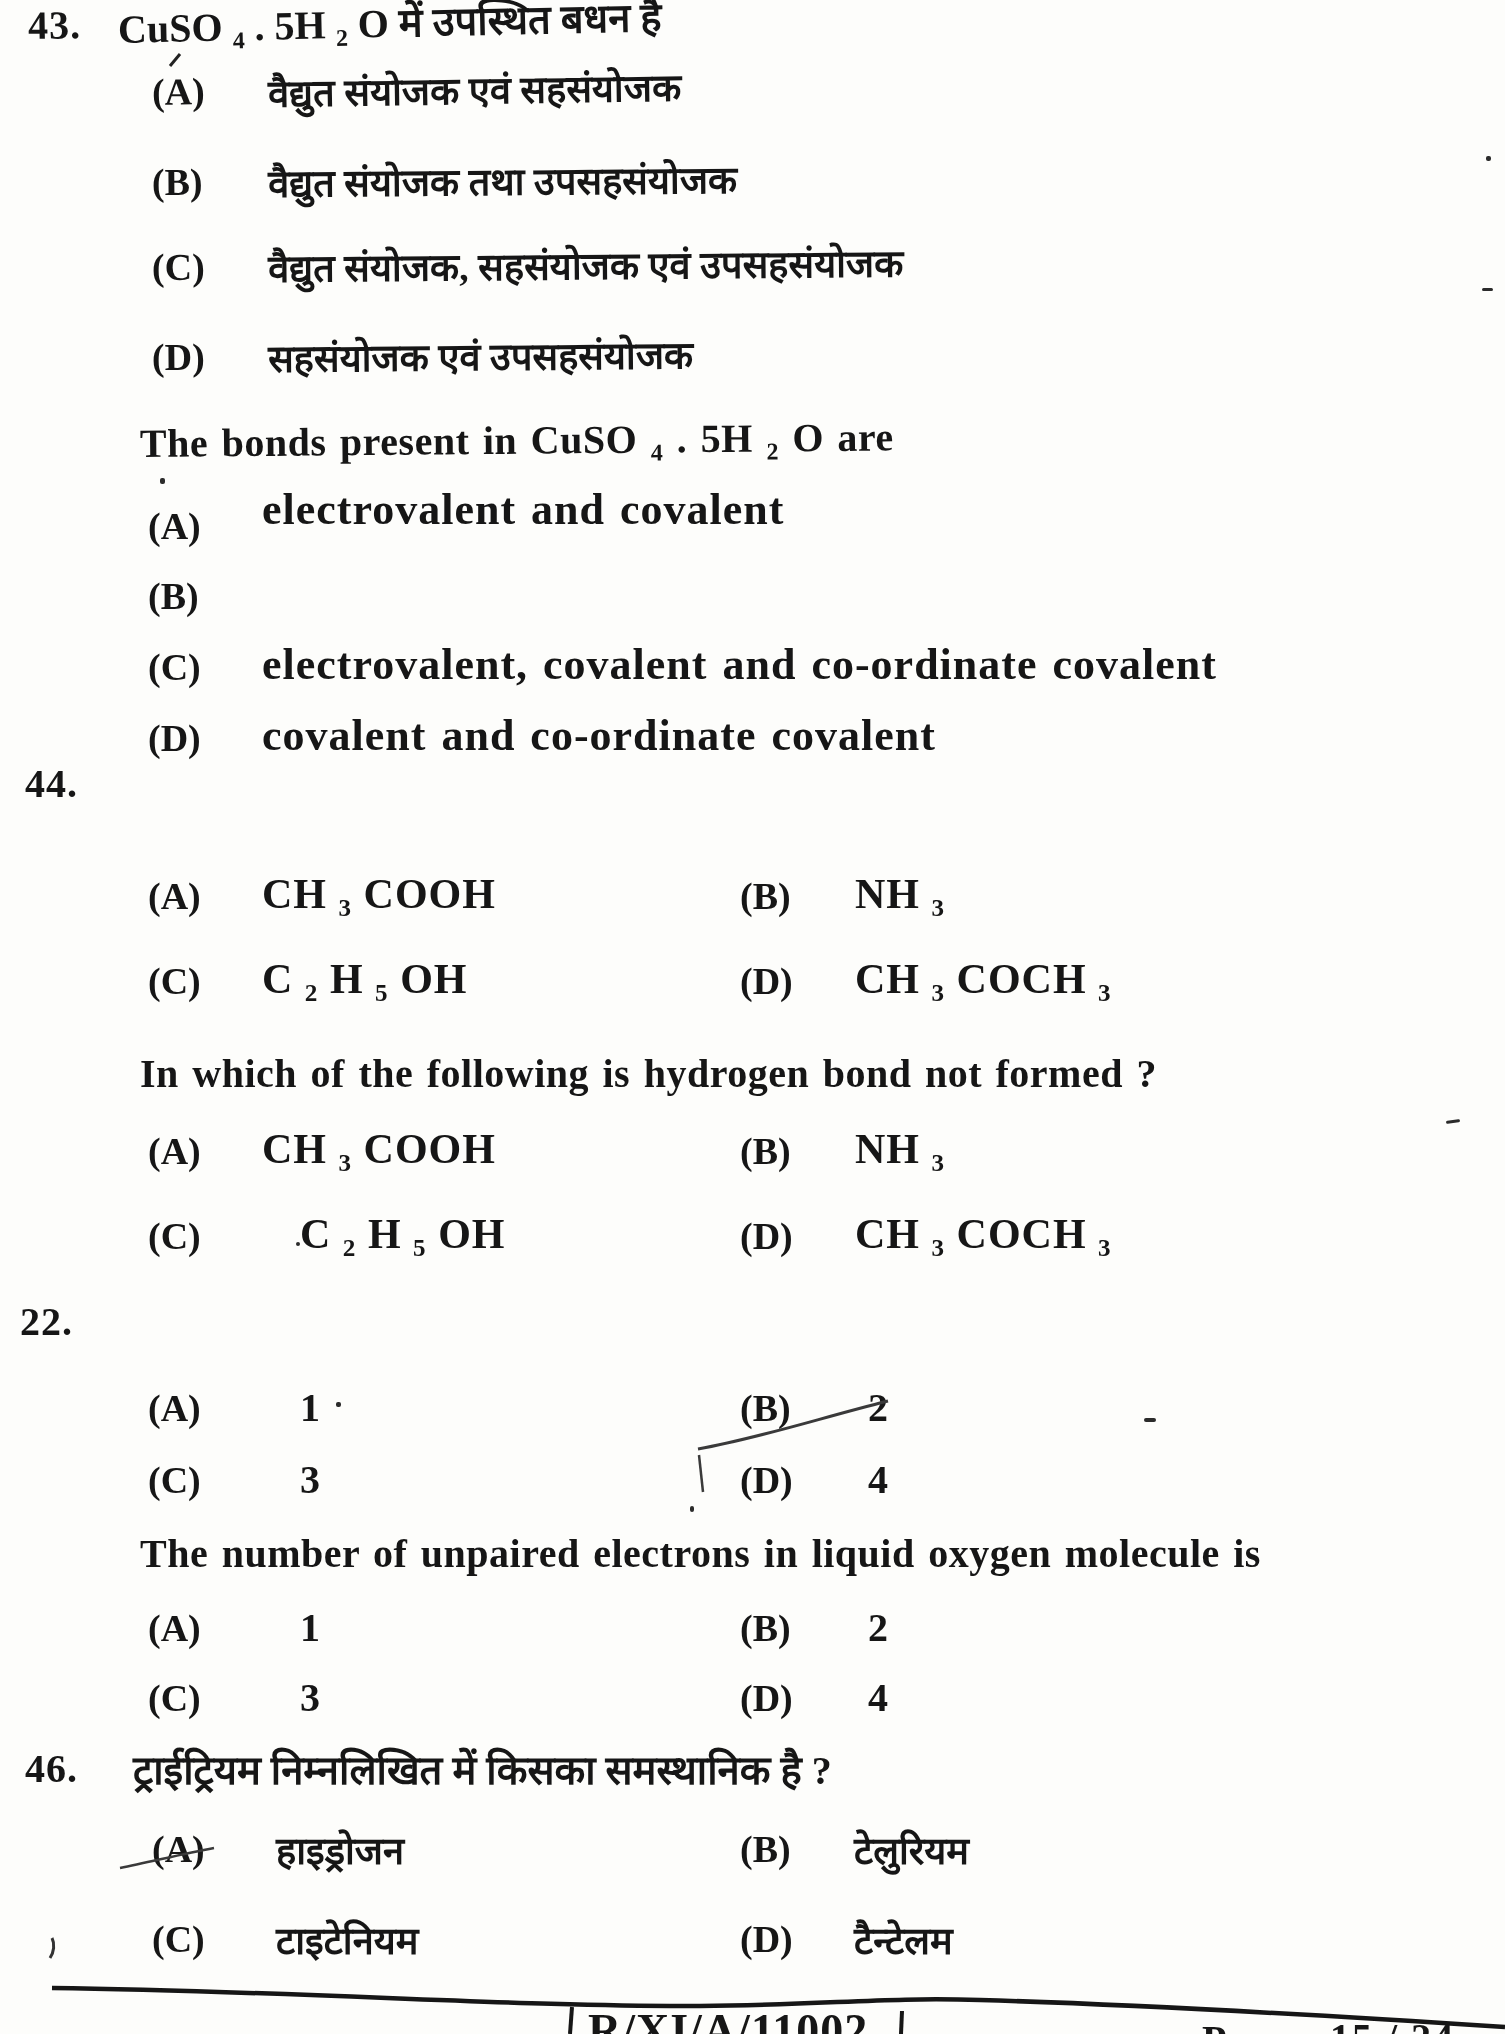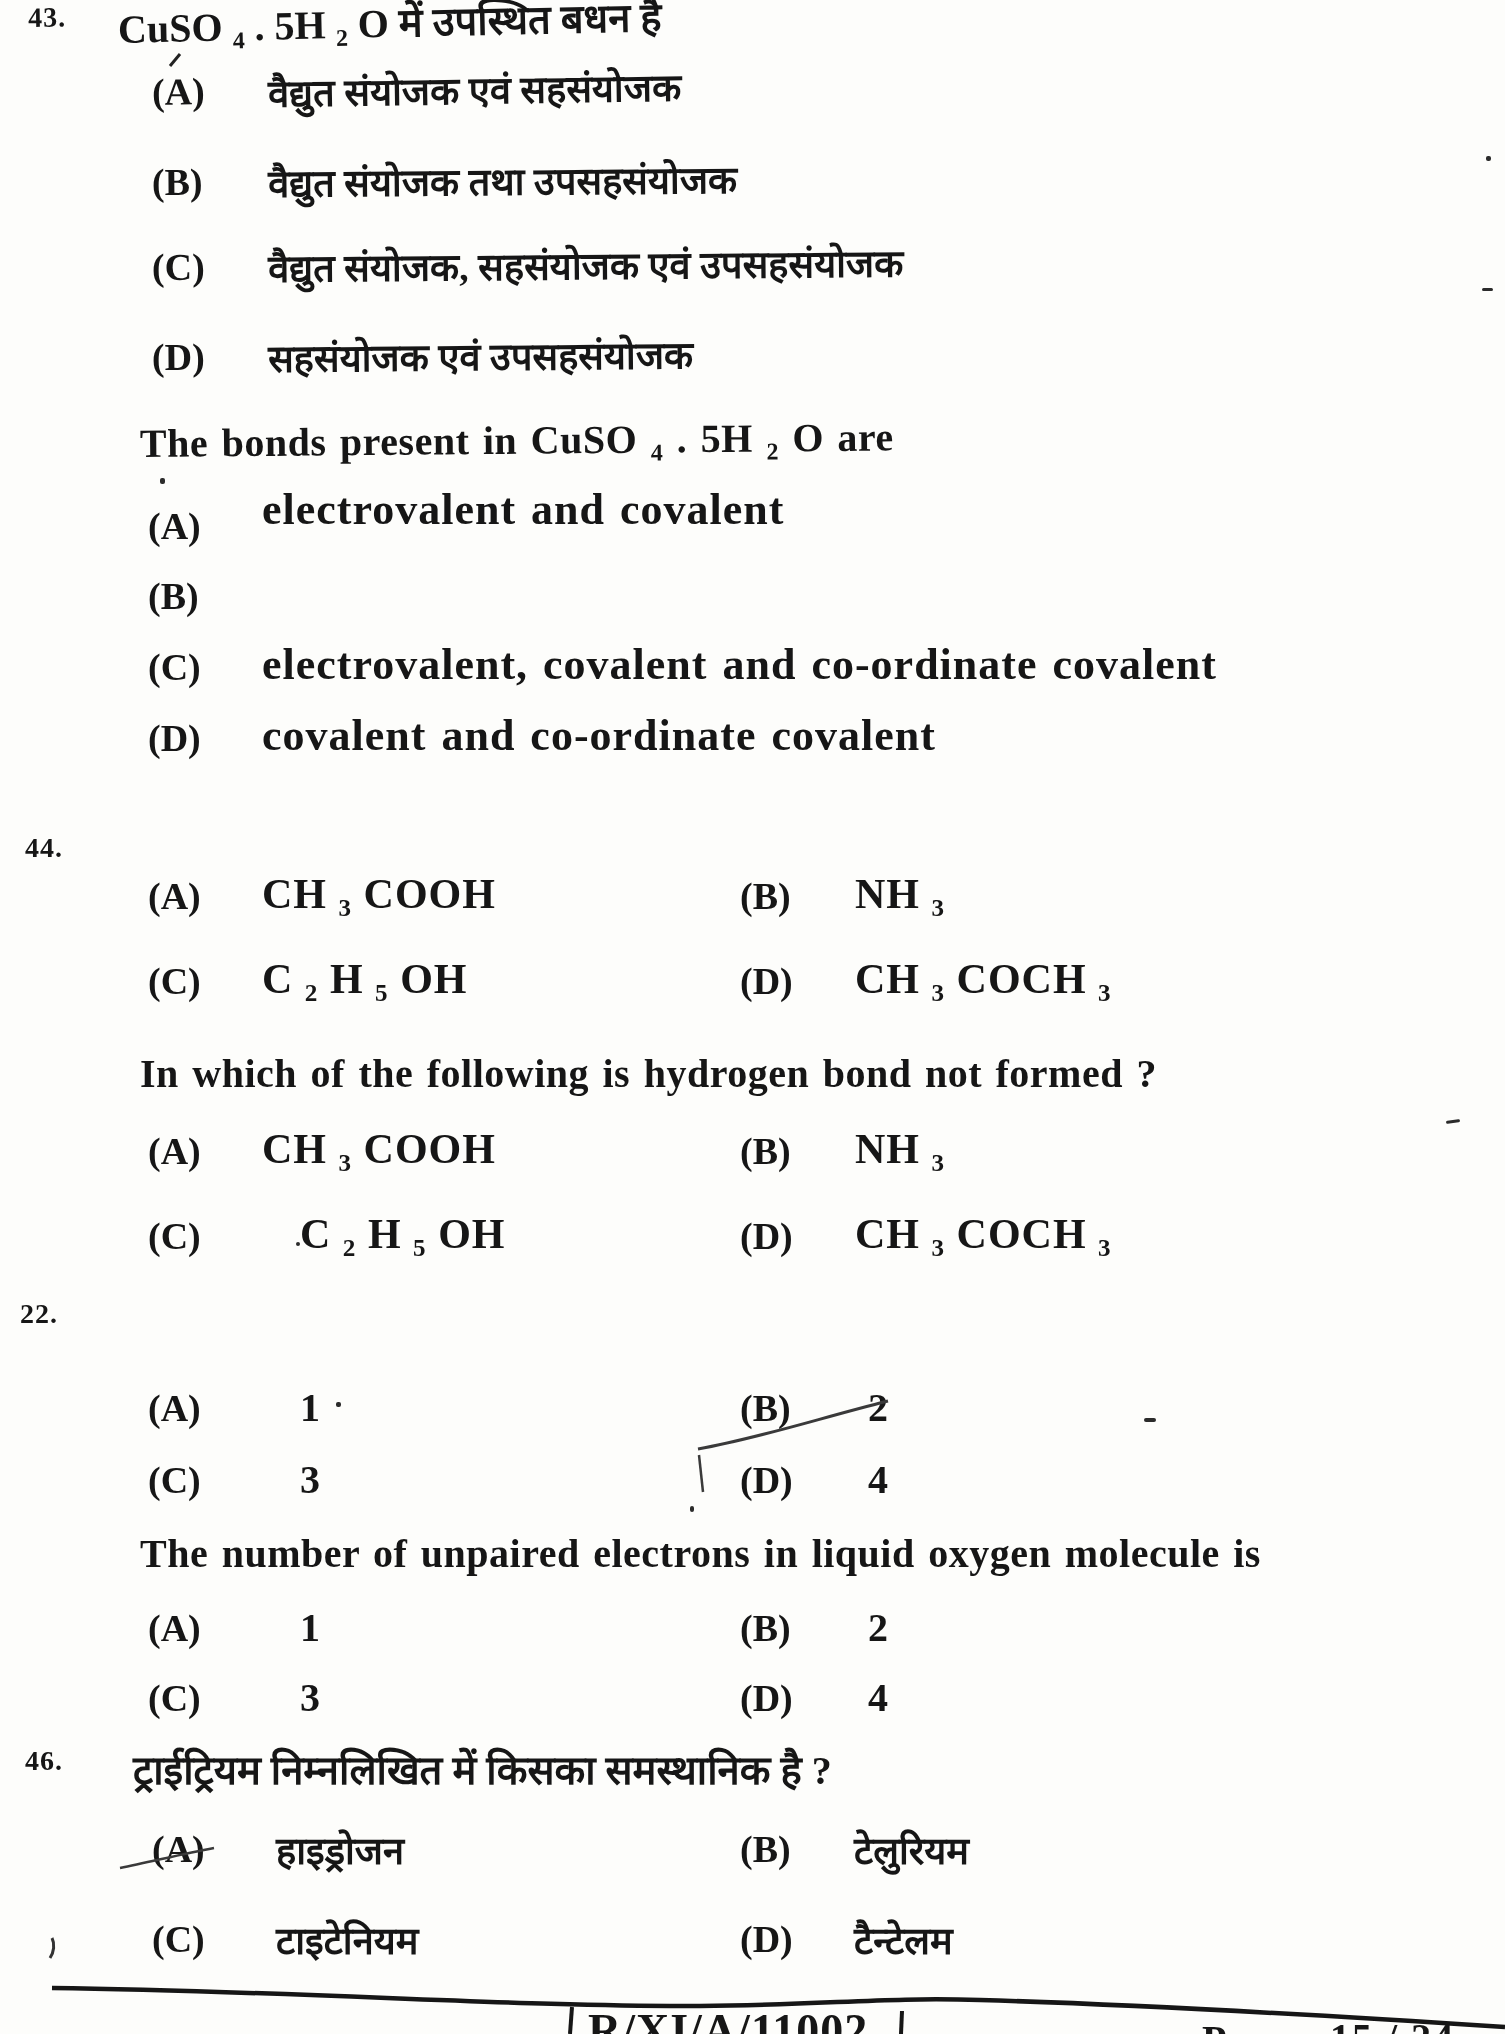--- a/index.html
+++ b/index.html
@@ -7,21 +7,21 @@
     position:relative;
     width:1505px;height:2034px;
     margin:0 auto;
     background:#fdfdfb;
     overflow:hidden;
     color:#161616;
     font-family:"Liberation Serif","DejaVu Serif",serif;
   }
   .abs{position:absolute;white-space:nowrap;}
   
-  .qnum{font-size:28px;font-weight:600;letter-spacing:1px;}
+  .qnum{font-size:40px;font-weight:600;letter-spacing:1px;}
   
   .hq{font-size:40px;font-weight:700;}
   
   .hopt{font-size:38px;font-weight:700;}
   
   .eq{font-size:40px;font-weight:600;letter-spacing:.5px;word-spacing:3px;}
   
   .eopt{font-size:44px;font-weight:600;letter-spacing:1px;word-spacing:3px;}
   
   .form{font-size:42px;font-weight:600;letter-spacing:1px;}
@@ -63,21 +63,21 @@
   <span class="abs eopt" style="left:262px;top:484px">electrovalent and covalent</span>
 
   <span class="abs lab" style="left:148px;top:574px">(B)</span>
 
   <span class="abs lab" style="left:148px;top:645px">(C)</span>
   <span class="abs eopt" style="left:262px;top:639px">electrovalent, covalent and co-ordinate covalent</span>
 
   <span class="abs lab" style="left:148px;top:716px">(D)</span>
   <span class="abs eopt" style="left:262px;top:710px">covalent and co-ordinate covalent</span>
 
-  <span class="abs qnum" style="left:25px;top:832px">44.</span>
+  <span class="abs qnum" style="left:25px;top:760px">44.</span>
 
   <span class="abs lab" style="left:148px;top:874px">(A)</span>
   <span class="abs form" style="left:262px;top:870px">CH ₃ COOH</span>
   <span class="abs lab" style="left:740px;top:874px">(B)</span>
   <span class="abs form" style="left:855px;top:870px">NH ₃</span>
 
   <span class="abs lab" style="left:148px;top:959px">(C)</span>
   <span class="abs form" style="left:262px;top:955px">C ₂ H ₅ OH</span>
   <span class="abs lab" style="left:740px;top:959px">(D)</span>
   <span class="abs form" style="left:855px;top:955px">CH ₃ COCH ₃</span>

